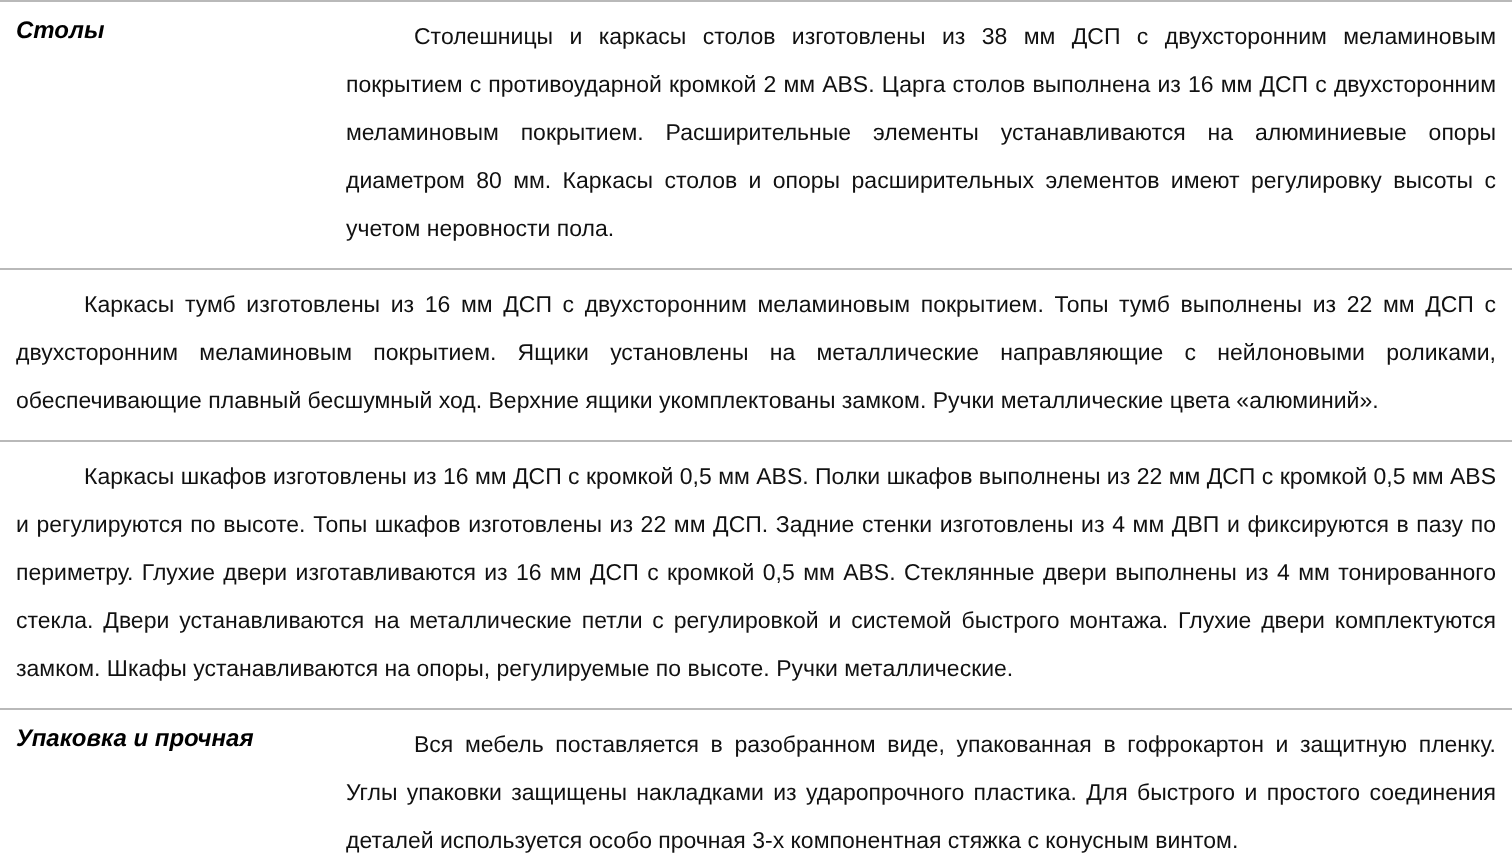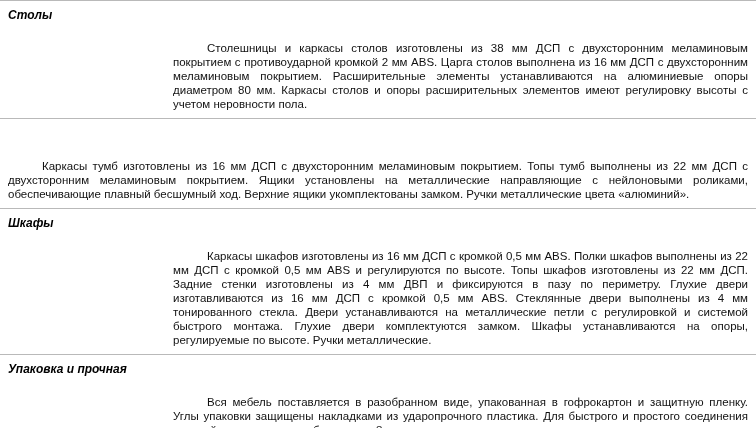--- a/index.html
+++ b/index.html
@@ -41,26 +41,25 @@
     font-weight: bold;
     font-size: 12px;
     line-height: 15px;
     color: #000;
   }
   .body-cell {
     flex: 1 1 auto;
     box-sizing: border-box;
     padding: 6px 8px 7px 8px;
     font-size: 11.5px;
-    line-height: 14px;
+    line-height: 24px;
     text-align: justify;
     text-indent: 34px;
     color: #111;
     hyphens: none;
-    margin-top: 34px;
   }
   .colors-cell {
     flex: 1 1 auto;
     box-sizing: border-box;
     padding: 7px 8px 4px 8px;
     display: flex;
     gap: 12px;
     align-items: flex-start;
   }
   .swatch-wrap {
@@ -115,21 +114,20 @@
   <div class="row first">
     <div class="label-cell">Столы</div>
     <div class="body-cell">Столешницы и каркасы столов изготовлены из 38 мм ДСП с двухсторонним меламиновым покрытием с противоударной кромкой 2 мм ABS. Царга столов выполнена из 16 мм ДСП с двухсторонним меламиновым покрытием. Расширительные элементы устанавливаются на алюминиевые опоры диаметром 80 мм. Каркасы столов и опоры расширительных элементов имеют регулировку высоты с учетом неровности пола.</div>
   </div>
 
   <div class="row">
     <div class="body-cell">Каркасы тумб изготовлены из 16 мм ДСП с двухсторонним меламиновым покрытием. Топы тумб выполнены из 22 мм ДСП с двухсторонним меламиновым покрытием. Ящики установлены на металлические направляющие с нейлоновыми роликами, обеспечивающие плавный бесшумный ход. Верхние ящики укомплектованы замком. Ручки металлические цвета «алюминий».</div>
   </div>
 
   <div class="row">
-    <div class="label-cell">Шкафы</div>
     <div class="body-cell">Каркасы шкафов изготовлены из 16 мм ДСП с кромкой 0,5 мм ABS. Полки шкафов выполнены из 22 мм ДСП с кромкой 0,5 мм ABS и регулируются по высоте. Топы шкафов изготовлены из 22 мм ДСП. Задние стенки изготовлены из 4 мм ДВП и фиксируются в пазу по периметру. Глухие двери изготавливаются из 16 мм ДСП с кромкой 0,5 мм ABS. Стеклянные двери выполнены из 4 мм тонированного стекла. Двери устанавливаются на металлические петли с регулировкой и системой быстрого монтажа. Глухие двери комплектуются замком. Шкафы устанавливаются на опоры, регулируемые по высоте. Ручки металлические.</div>
   </div>
 
   <div class="row">
     <div class="label-cell">Упаковка и прочная</div>
     <div class="body-cell">Вся мебель поставляется в разобранном виде, упакованная в гофрокартон и защитную пленку. Углы упаковки защищены накладками из ударопрочного пластика. Для быстрого и простого соединения деталей используется особо прочная 3-х компонентная стяжка с конусным винтом.</div>
   </div>
 
   <div class="row last colors-row">
     <div class="label-cell">Основные цвета</div>

